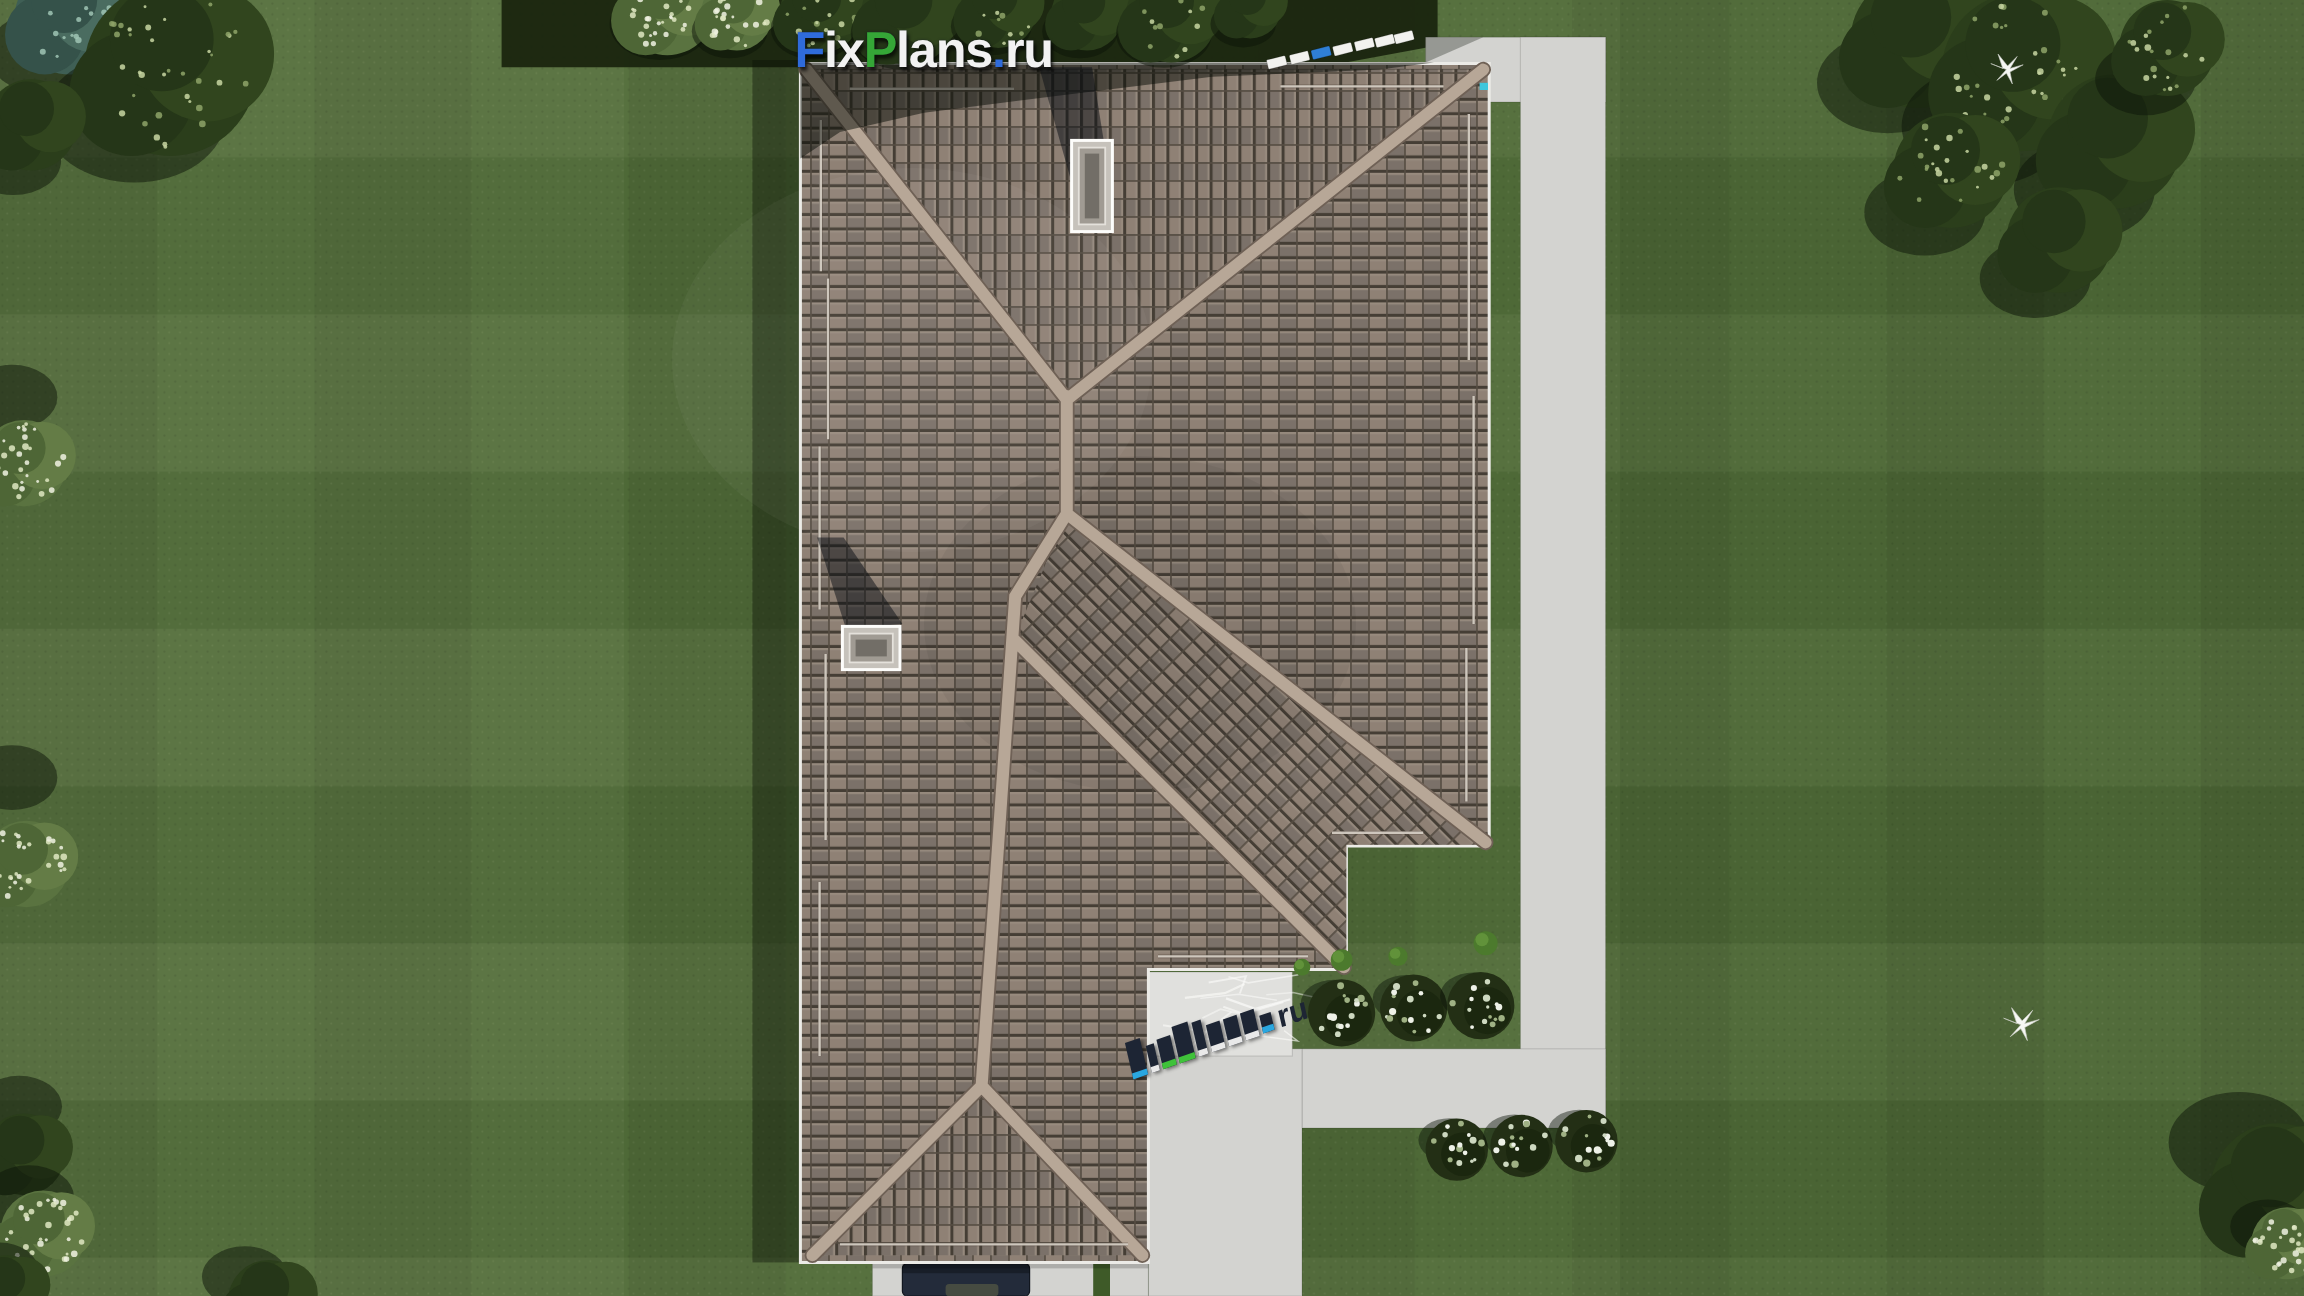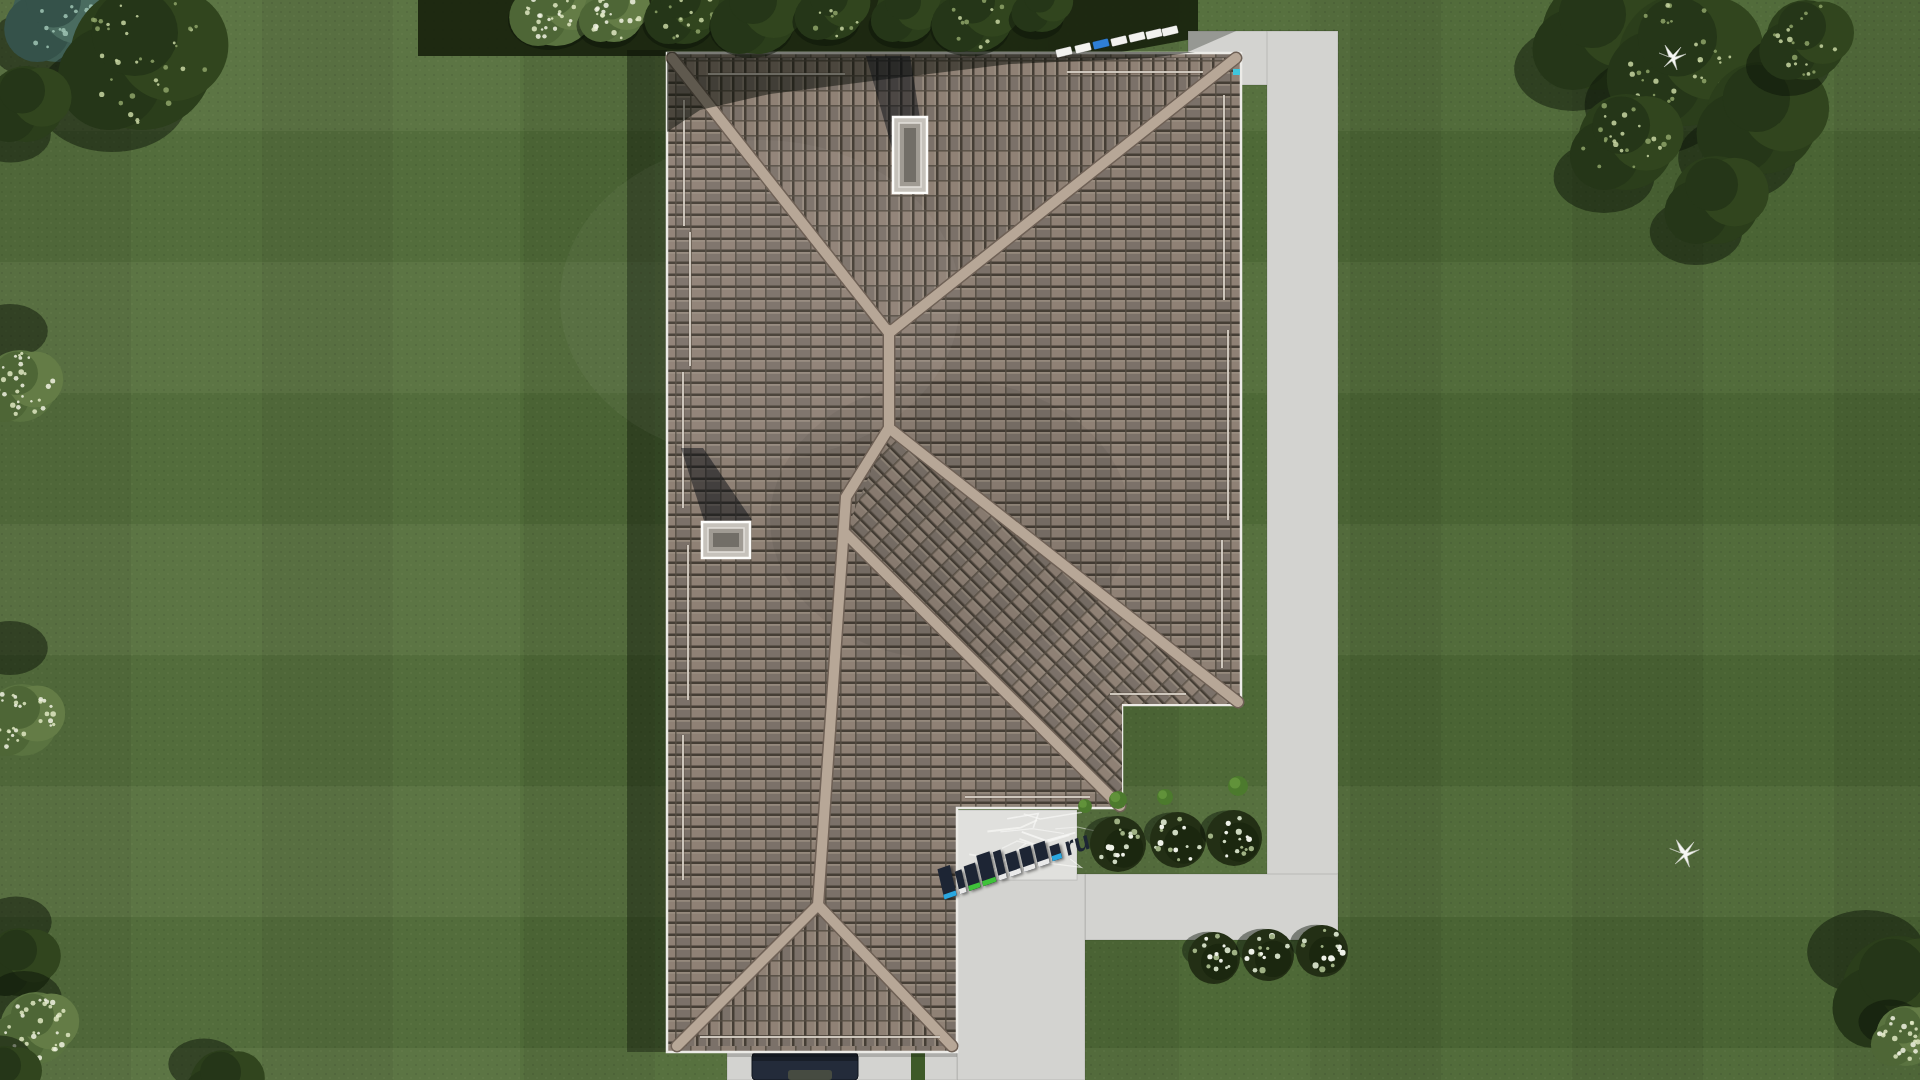--- a/index.html
+++ b/index.html
@@ -768,20 +768,23 @@
   <g id="g-birds">
         <g transform="translate(1672,58) scale(1)">
           <path d="M0,0 L-13,-5 L-3,-1 L-7,-13 L1,-3 L9,-11 L3,-1 L14,-4 L3,2 L5,12 L0,3 L-8,9 Z" fill="#f6f7f4" stroke="#c9cdc4" stroke-width="0.5"></path>
         </g>
         <g transform="translate(1684,854) scale(1.1)">
           <path d="M0,0 L-13,-5 L-3,-1 L-7,-13 L1,-3 L9,-11 L3,-1 L14,-4 L3,2 L5,12 L0,3 L-8,9 Z" fill="#f6f7f4" stroke="#c9cdc4" stroke-width="0.5"></path>
         </g>
       </g>
 </svg>
 
+<div class="wm-top">
+  <span style="color: rgb(47, 107, 219);">F</span><span style="color: rgb(242, 242, 242);">ix</span><span style="color: rgb(53, 166, 55);">P</span><span style="color: rgb(242, 242, 242);">lans</span><span style="color: rgb(47, 107, 219);">.</span><span style="color: rgb(242, 242, 242);">ru</span>
+</div>
 
 <div class="wm3">
   <div class="blk" style="width:13px;height:26px;border-bottom:5px solid #2aa7e0;"></div>
   <div class="blk" style="width:7px;height:18px;border-bottom:5px solid #e9e9e9;"></div>
   <div class="blk" style="width:12px;height:20px;border-bottom:5px solid #3fc23a;"></div>
   <div class="blk" style="width:14px;height:26px;border-bottom:5px solid #3fc23a;"></div>
   <div class="blk" style="width:8px;height:24px;border-bottom:5px solid #e9e9e9;"></div>
   <div class="blk" style="width:12px;height:18px;border-bottom:5px solid #e9e9e9;"></div>
   <div class="blk" style="width:12px;height:18px;border-bottom:5px solid #e9e9e9;"></div>
   <div class="blk" style="width:12px;height:18px;border-bottom:5px solid #e9e9e9;"></div>

